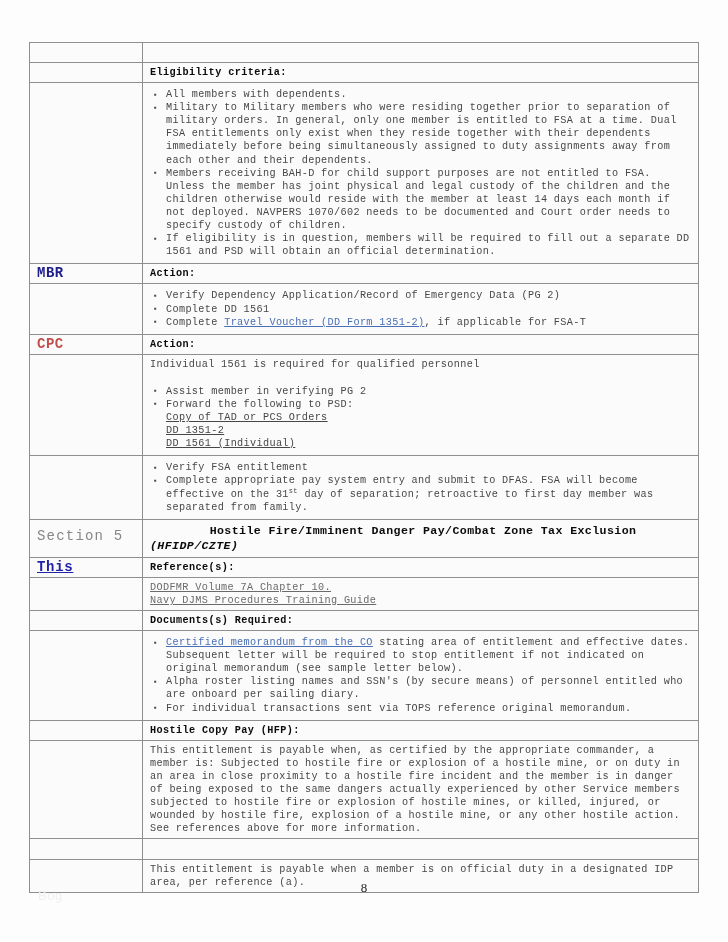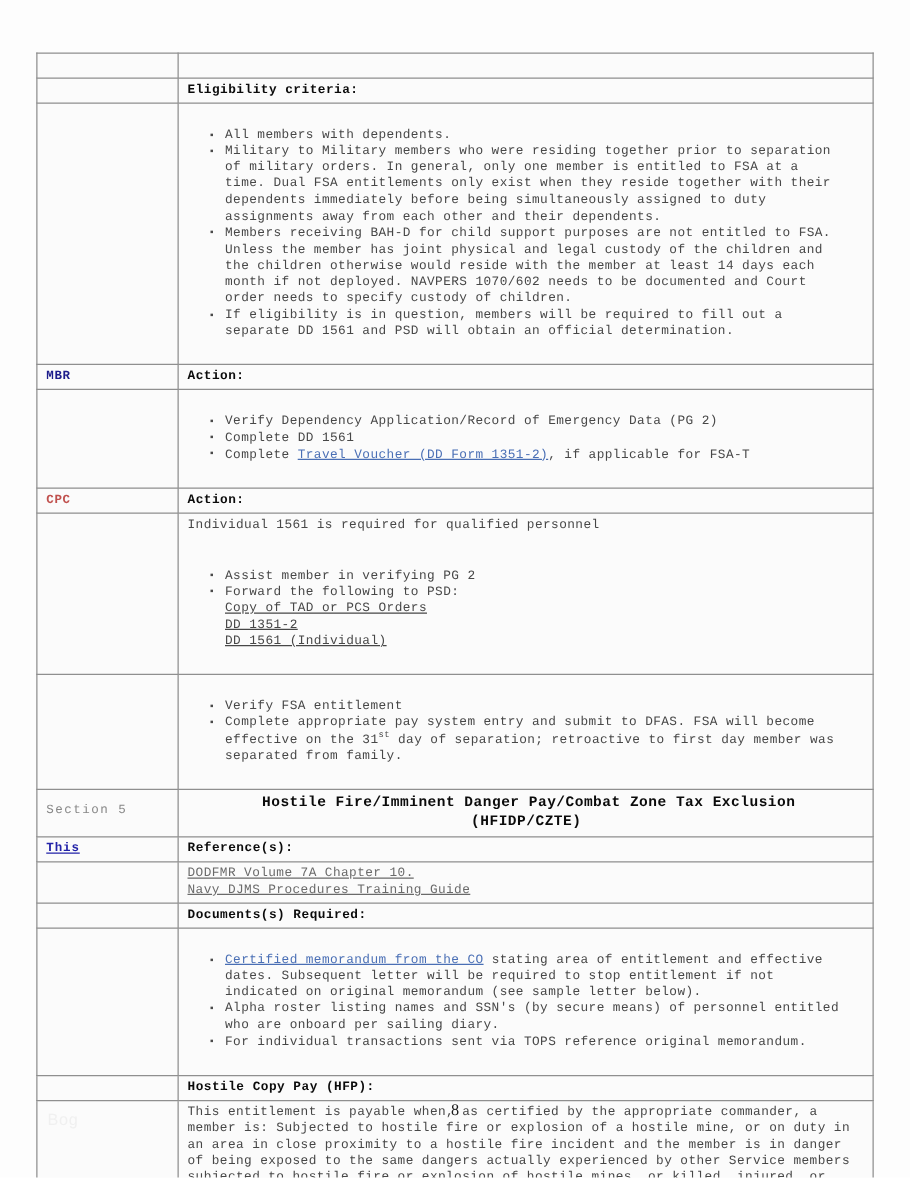--- a/index.html
+++ b/index.html
@@ -51,31 +51,31 @@
   }
   .cell.hdr {
     font-weight: bold;
     color: #0b0b0b;
     letter-spacing: 0.4px;
   }
   .cell.empty { height: 13px; }
 
   .label-cell {
     padding: 3px 6px 3px 7px;
-    font-size: 10px;
+    font-size: 14px;
     line-height: 13.1px;
     letter-spacing: 0.5px;
   }
   .lbl-mbr  { color: #1d1d8c; font-weight: bold; }
   .lbl-cpc  { color: #c0504d; font-weight: bold; }
   .lbl-psd  { color: #2f8a3c; font-weight: bold; }
   .lbl-sect { color: #878787; font-weight: normal; letter-spacing: 1.2px; padding-top: 10px; }
   .lbl-table{ color: #2222a8; font-weight: bold; text-decoration: underline; letter-spacing: 0.7px; }
 
-  .bullets { margin: 16px; padding: 0; list-style: none; }
+  .bullets { margin: 2px; padding: 0; list-style: none; }
   .bullets li {
     position: relative;
     padding-left: 14px;
     margin: 0;
   }
   .bullets li::before {
     content: "\25AA";
     position: absolute;
     left: 1px;
     top: -0.5px;
@@ -105,21 +105,21 @@
   .center-hdr {
     text-align: center;
     font-weight: bold;
     font-size: 11.6px;
     line-height: 15px;
     color: #0b0b0b;
     padding: 3px 6px 4px 7px;
     letter-spacing: 0.4px;
   }
   .center-hdr .l1 { display: block; text-align: center; padding-left: 4px;}
-  .center-hdr .l2 { display: block; text-align: center; }
+  .center-hdr .l2 { display: block; text-align: left; font-style: italic; }
 
   .gapline { height: 12px; }
 
   sup { font-size: 7px; vertical-align: super; line-height: 0; }
 
   .pagenum {
     position: absolute;
     left: 0;
     top: 880px;
     width: 728px;

